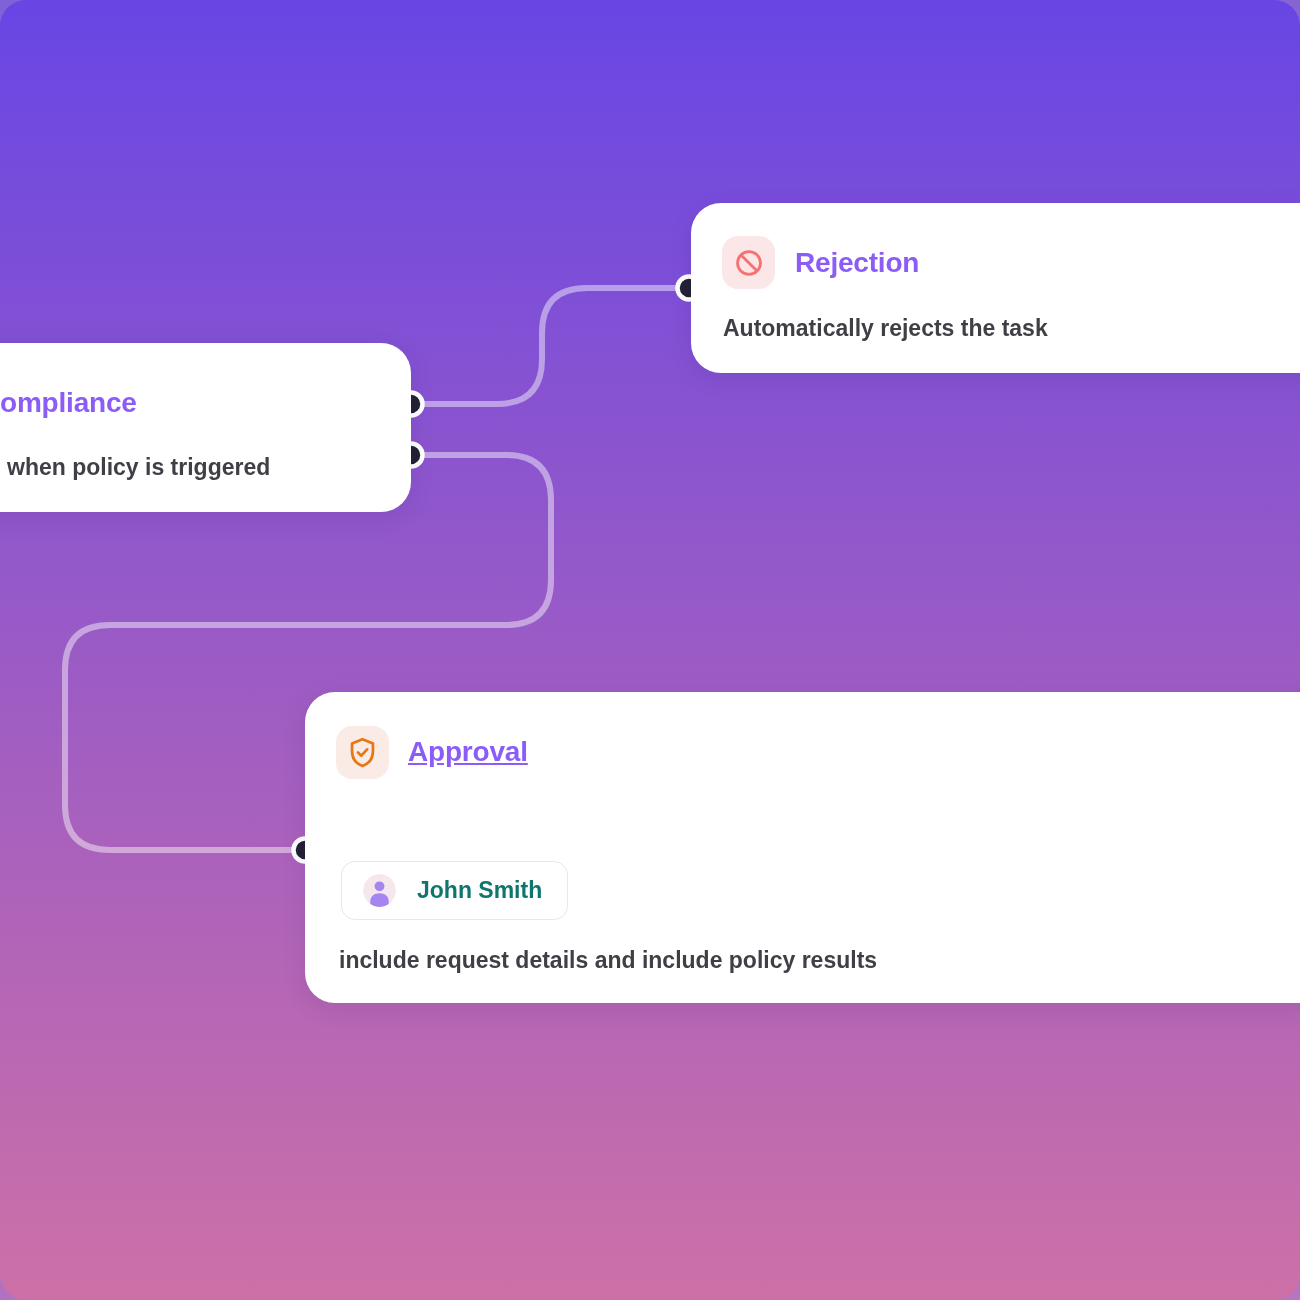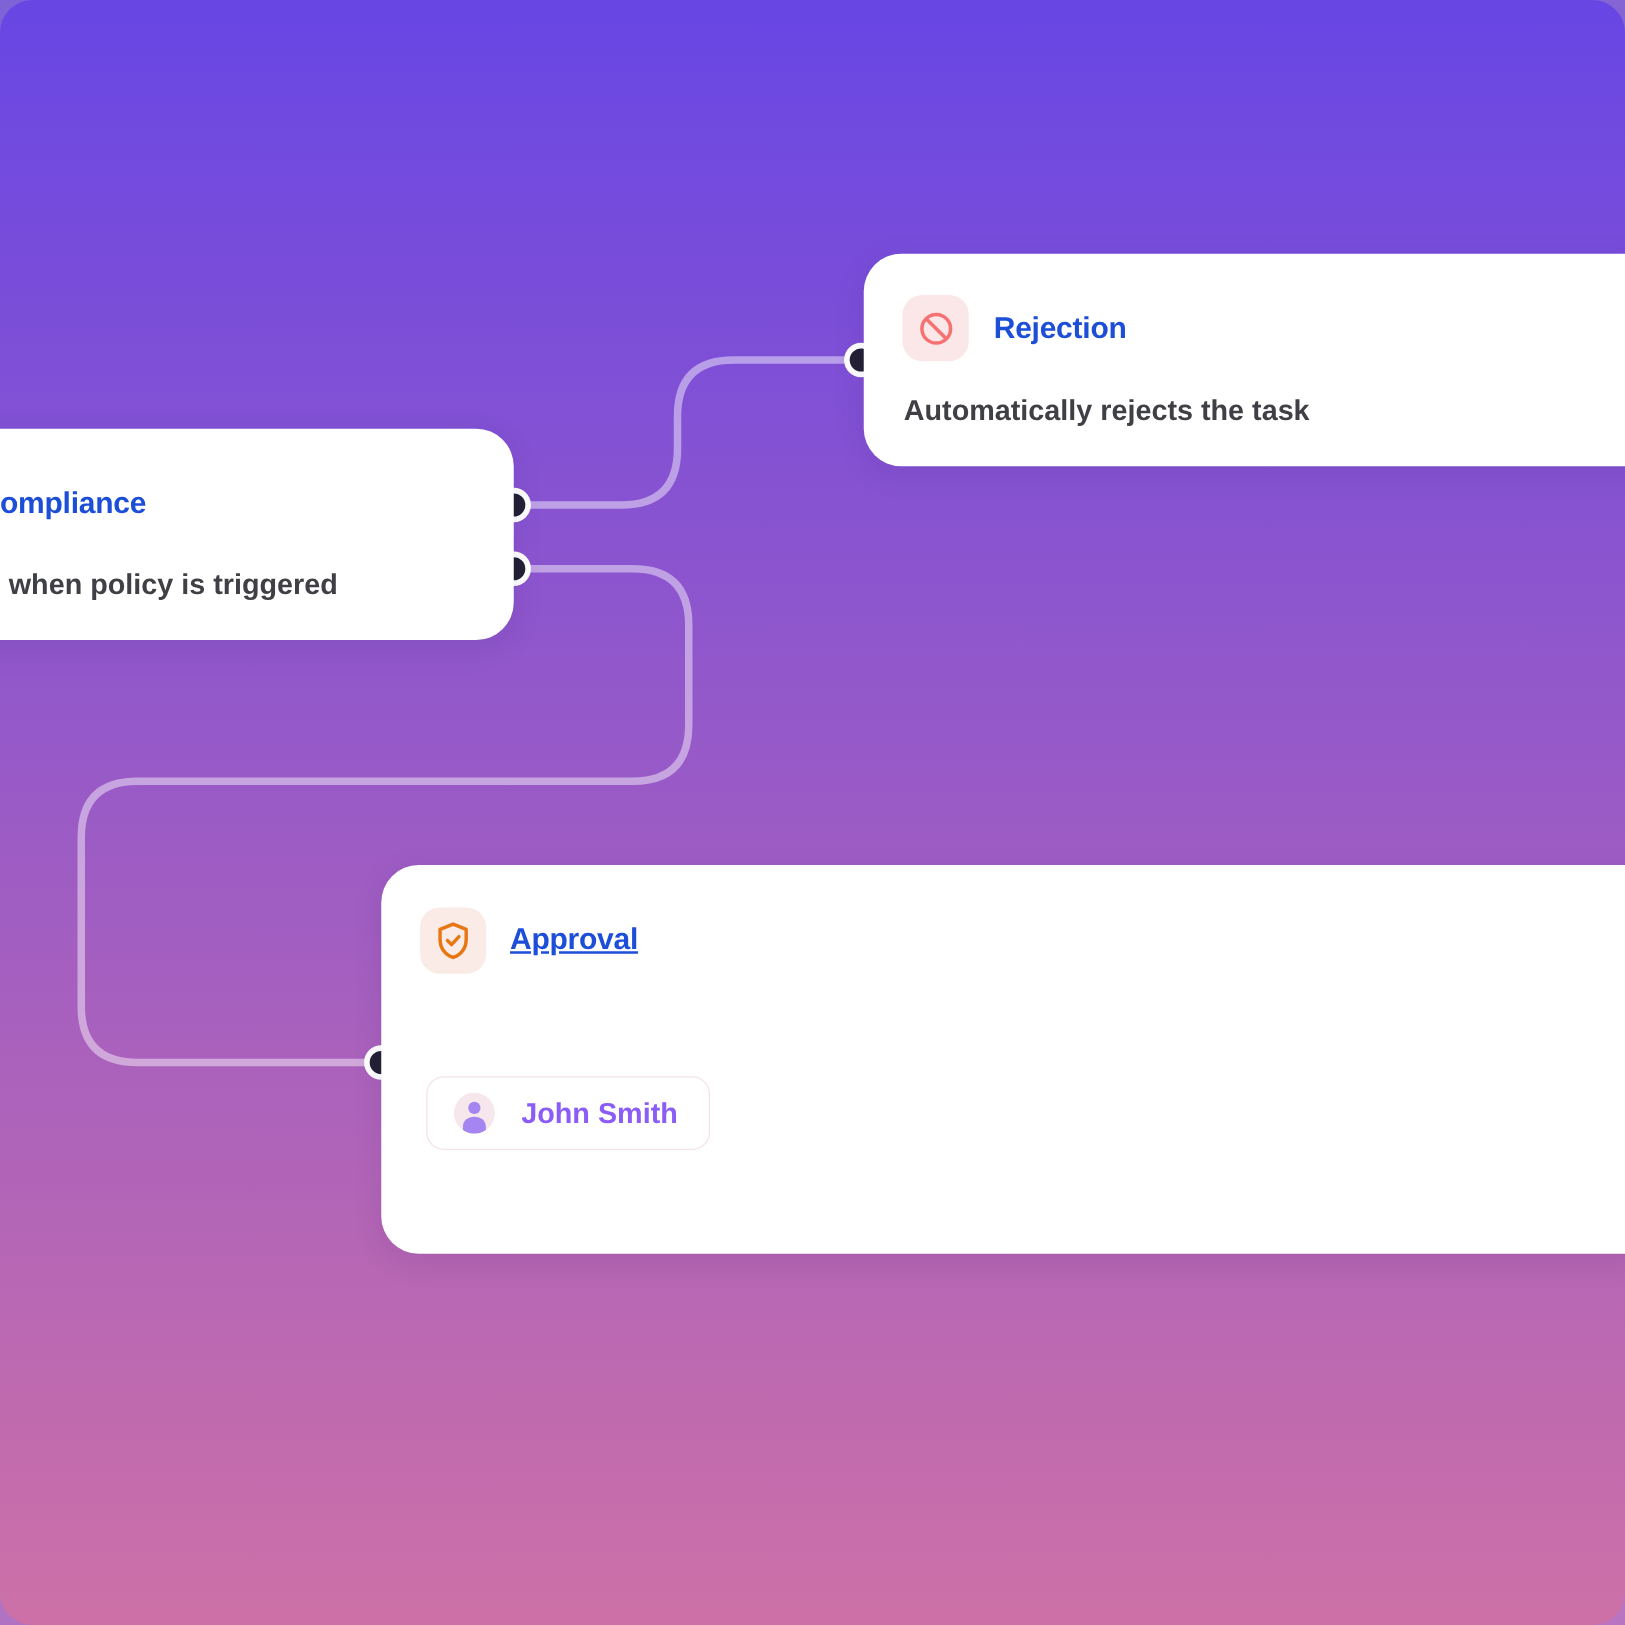--- a/index.html
+++ b/index.html
@@ -17,22 +17,22 @@
   .edge{fill:none;stroke:rgba(255,255,255,0.45);stroke-width:6;}
   .port{fill:#232135;stroke:#ffffff;stroke-width:4.5;}
   .card{
     position:absolute;background:#ffffff;border-radius:30px;
     box-shadow:0 6px 24px rgba(40,20,90,0.10);
   }
   .card-compliance{left:-280px;top:343px;width:691px;height:169px;}
   .card-rejection{left:691px;top:203px;width:639px;height:170px;}
   .card-approval{left:305px;top:692px;width:1025px;height:311px;}
   .node-title{
-    position:absolute;font-size:24px;line-height:30px;font-weight:700;
-    color:#1d4ed8;letter-spacing:-0.2px;white-space:nowrap;
+    position:absolute;font-size:28px;line-height:30px;font-weight:700;
+    color:#8b5cf6;letter-spacing:-0.2px;white-space:nowrap;
   }
   .body-text{
     position:absolute;font-size:23px;line-height:26px;font-weight:700;
     color:#3F3F46;white-space:nowrap;
   }
   .icon-square{
     position:absolute;width:53px;height:53px;border-radius:16px;
     display:flex;align-items:center;justify-content:center;
   }
   .card-rejection .icon-square{left:31px;top:33px;background:#FBE6E8;}
@@ -40,21 +40,21 @@
   .chip{
     position:absolute;left:36px;top:169px;width:227px;height:59px;
     background:#ffffff;border:1.5px solid #F3E2E6;border-radius:14px;
     box-sizing:border-box;display:flex;align-items:center;gap:21px;
     padding-left:21px;cursor:pointer;
   }
   .avatar{
     width:33px;height:33px;border-radius:50%;flex:0 0 auto;
     display:block;
   }
-  .chip-label{font-size:23px;font-weight:700;color:#8b5cf6;white-space:nowrap;}
+  .chip-label{font-size:23px;font-weight:700;color:#0f766e;white-space:nowrap;}
 </style>
 </head>
 <body>
 
 <div class="canvas">
 
   <svg class="wires" viewBox="0 0 1300 1300">
     <path class="edge" d="M 411 404 H 497 Q 542 404 542 359 V 333 Q 542 288 587 288 H 689"></path>
     <path class="edge" d="M 411 455 H 506 Q 551 455 551 500 V 580 Q 551 625 506 625 H 110 Q 65 625 65 670 V 805 Q 65 850 110 850 H 305"></path>
     <circle class="port" cx="411" cy="404" r="11.5"></circle>
@@ -97,15 +97,16 @@
           </defs>
         <circle cx="16.5" cy="16.5" r="16.5" fill="#F5E7EB"></circle>
         <g clip-path="url(#avclip)" fill="#A585F2">
           <circle cx="16.5" cy="12.3" r="4.9"></circle>
           <path d="M16.5 19.3 c-5.6 0 -9.2 3.3 -9.2 8.2 V 34 h 18.4 v -6.5 c 0 -4.9 -3.6 -8.2 -9.2 -8.2 z"></path>
         </g>
       </svg>
       <span class="chip-label">John Smith</span>
     </div>
 
+    <div class="body-text" style="left:34px;top:255px;">include request details and include policy results</div>
   </div>
 
 </div>
 
 </body></html>

